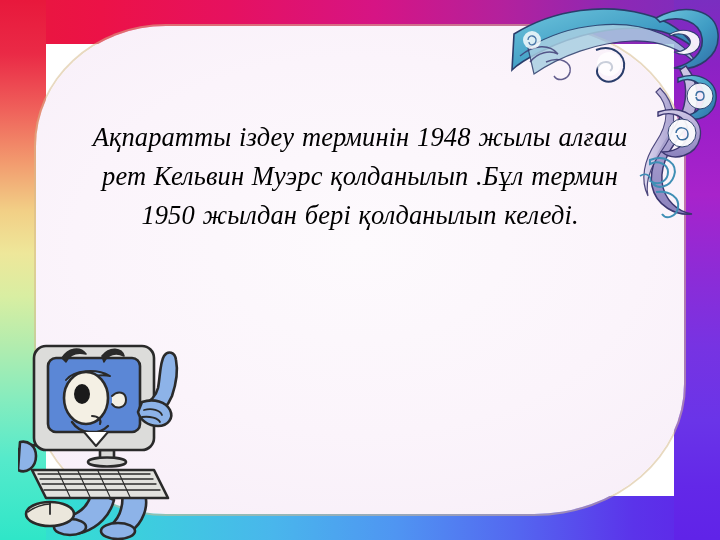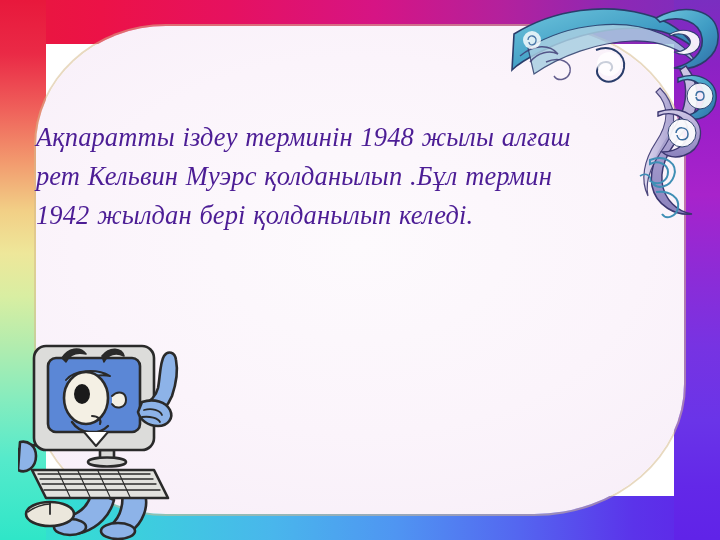--- a/index.html
+++ b/index.html
@@ -79,25 +79,25 @@
     pointer-events: none;
   }
 
   
   #text-block {
     position: absolute;
     left: 36px;
     top: 118px;
     width: 648px;
     z-index: 5;
-    text-align: left;
+    text-align: center;
     font-style: italic;
     font-size: 26.5px;
     line-height: 39px;
-    color: #4c1d95;
+    color: #000000;
     letter-spacing: 0.1px;
     word-spacing: 1px;
   }
   #text-block .tline {
     display: block;
     white-space: nowrap;
   }
 
   
   #mascot {
@@ -178,21 +178,21 @@
 
     <path d="M10 56 C24 44, 40 44, 48 54 C40 50, 28 52, 20 62" fill="none" stroke="#3b3670" stroke-width="1.4" opacity="0.8"></path>
     <path d="M36 62 C50 56, 62 62, 60 72 C58 80, 48 82, 44 76" fill="none" stroke="#3b3670" stroke-width="1.5" opacity="0.8"></path>
     <circle cx="22" cy="40" r="9" fill="#ffffff" opacity="0.8"></circle>
     <path d="M18 40 C18 34, 27 35, 26 41 C25 46, 19 46, 19 42" fill="none" stroke="#4a77a8" stroke-width="1.3"></path>
   </svg>
 
   <div id="text-block">
     <span class="tline">Ақпаратты іздеу терминін 1948 жылы алғаш</span>
     <span class="tline"> рет Кельвин Муэрс қолданылып .Бұл термин</span>
-    <span class="tline">1942 жылдан бері қолданылып келеді.</span>
+    <span class="tline">1950 жылдан бері қолданылып келеді.</span>
   </div>
 
   <svg id="mascot" viewBox="0 0 200 218" xmlns="http://www.w3.org/2000/svg">
     <g stroke="#2a2a2a" stroke-width="2.6" stroke-linejoin="round" stroke-linecap="round">
 
       <path d="M22 124 C12 122, 4 124, 0 128" fill="none"></path>
 
       <path d="M74 168 C72 182, 64 190, 52 194 C44 196, 40 200, 42 206
                C44 212, 54 214, 66 210 C80 205, 92 194, 96 178 Z" fill="#8db3e8"></path>
       <path d="M104 168 C106 184, 102 196, 92 204 C86 209, 86 214, 94 215

